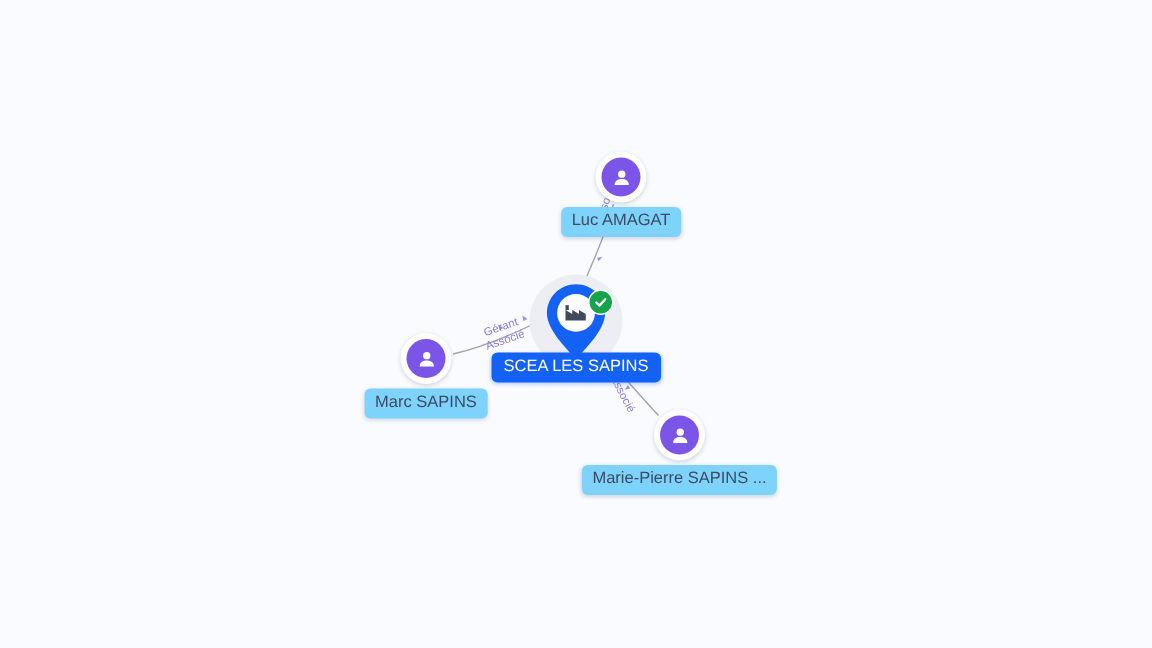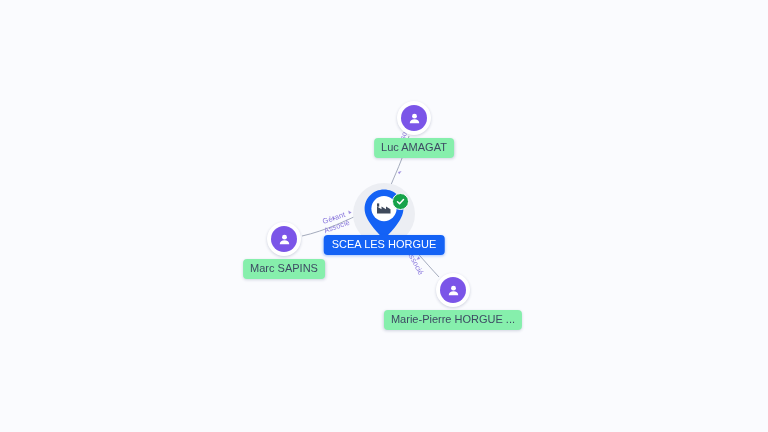--- a/index.html
+++ b/index.html
@@ -52,21 +52,21 @@
     align-items: center;
     justify-content: center;
   }
   .avatar-circle svg { display: block; }
 
   .node-label {
     position: absolute;
     top: 20px;
     left: 50%;
     transform: translateX(-50%);
-    background: #86efac;
+    background: #7dd3fc;
     color: #3d4a63;
     font-size: 11px;
     line-height: 13px;
     white-space: nowrap;
     padding: 3px 7px 4px 7px;
     border-radius: 4px;
     box-shadow: 0 1px 3px rgba(30,40,90,0.18);
   }
 
   
@@ -196,36 +196,36 @@
 
   <div class="person-node" style="left:453px; top:290px;">
     <div class="avatar-wrap">
       <div class="avatar-circle">
         <svg width="15" height="15" viewBox="0 0 24 24" fill="#ffffff">
           <circle cx="12" cy="8.2" r="3.9"></circle>
           <path d="M4.4 19.6c0-4.2 3.4-6.3 7.6-6.3s7.6 2.1 7.6 6.3z"></path>
         </svg>
       </div>
     </div>
-    <div class="node-label">Marie-Pierre HORGUE ...</div>
+    <div class="node-label">Marie-Pierre SAPINS ...</div>
   </div>
 
   <div class="company-node" style="left:384px; top:214px;">
     <div class="company-halo"></div>
     <div class="company-pin">
       <svg width="44" height="52" viewBox="0 0 44 52">
         <path d="M22 1.5 C11.2 1.5 2.6 10.1 2.6 20.9 C2.6 32.0 16.2 45.0 20.3 49.6 C21.2 50.6 22.8 50.6 23.7 49.6 C27.8 45.0 41.4 32.0 41.4 20.9 C41.4 10.1 32.8 1.5 22 1.5 Z" fill="#1462f5"></path>
         <circle cx="22" cy="20.6" r="12.6" fill="#ffffff"></circle>
         <g fill="#3f4a5c">
           <path d="M15.0 25.6 v-7.0 l4.5 2.7 v-2.7 l4.5 2.7 v-2.7 l4.5 2.7 v4.3 z"></path>
           <rect x="15.0" y="15.4" width="2.2" height="3.3"></rect>
         </g>
       </svg>
     </div>
     <div class="company-badge">
       <svg width="9" height="9" viewBox="0 0 24 24" fill="none" stroke="#ffffff" stroke-width="4" stroke-linecap="round" stroke-linejoin="round">
         <path d="M4 12.5 L9.5 18 L20 6.5"></path>
       </svg>
     </div>
-    <div class="company-label">SCEA LES HORGUE</div>
+    <div class="company-label">SCEA LES SAPINS</div>
   </div>
 
 </div>
 
 </body></html>

